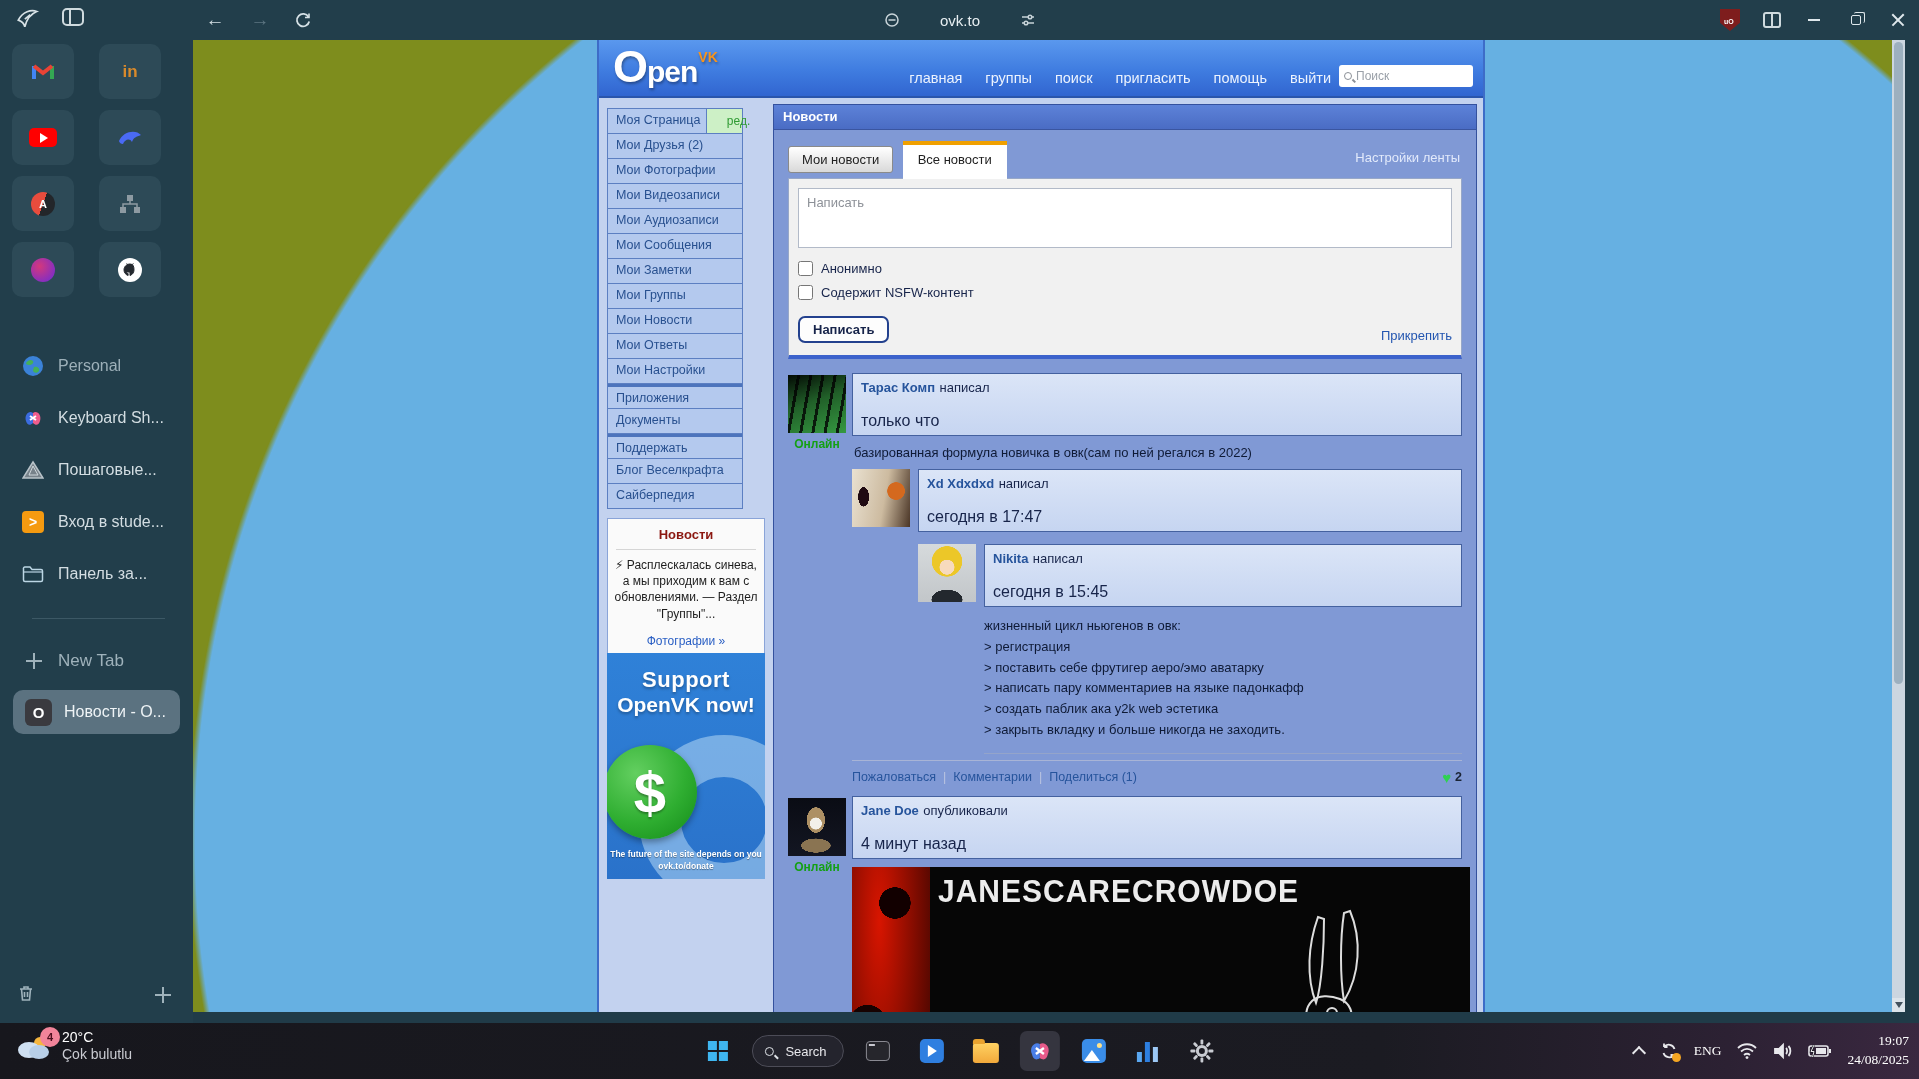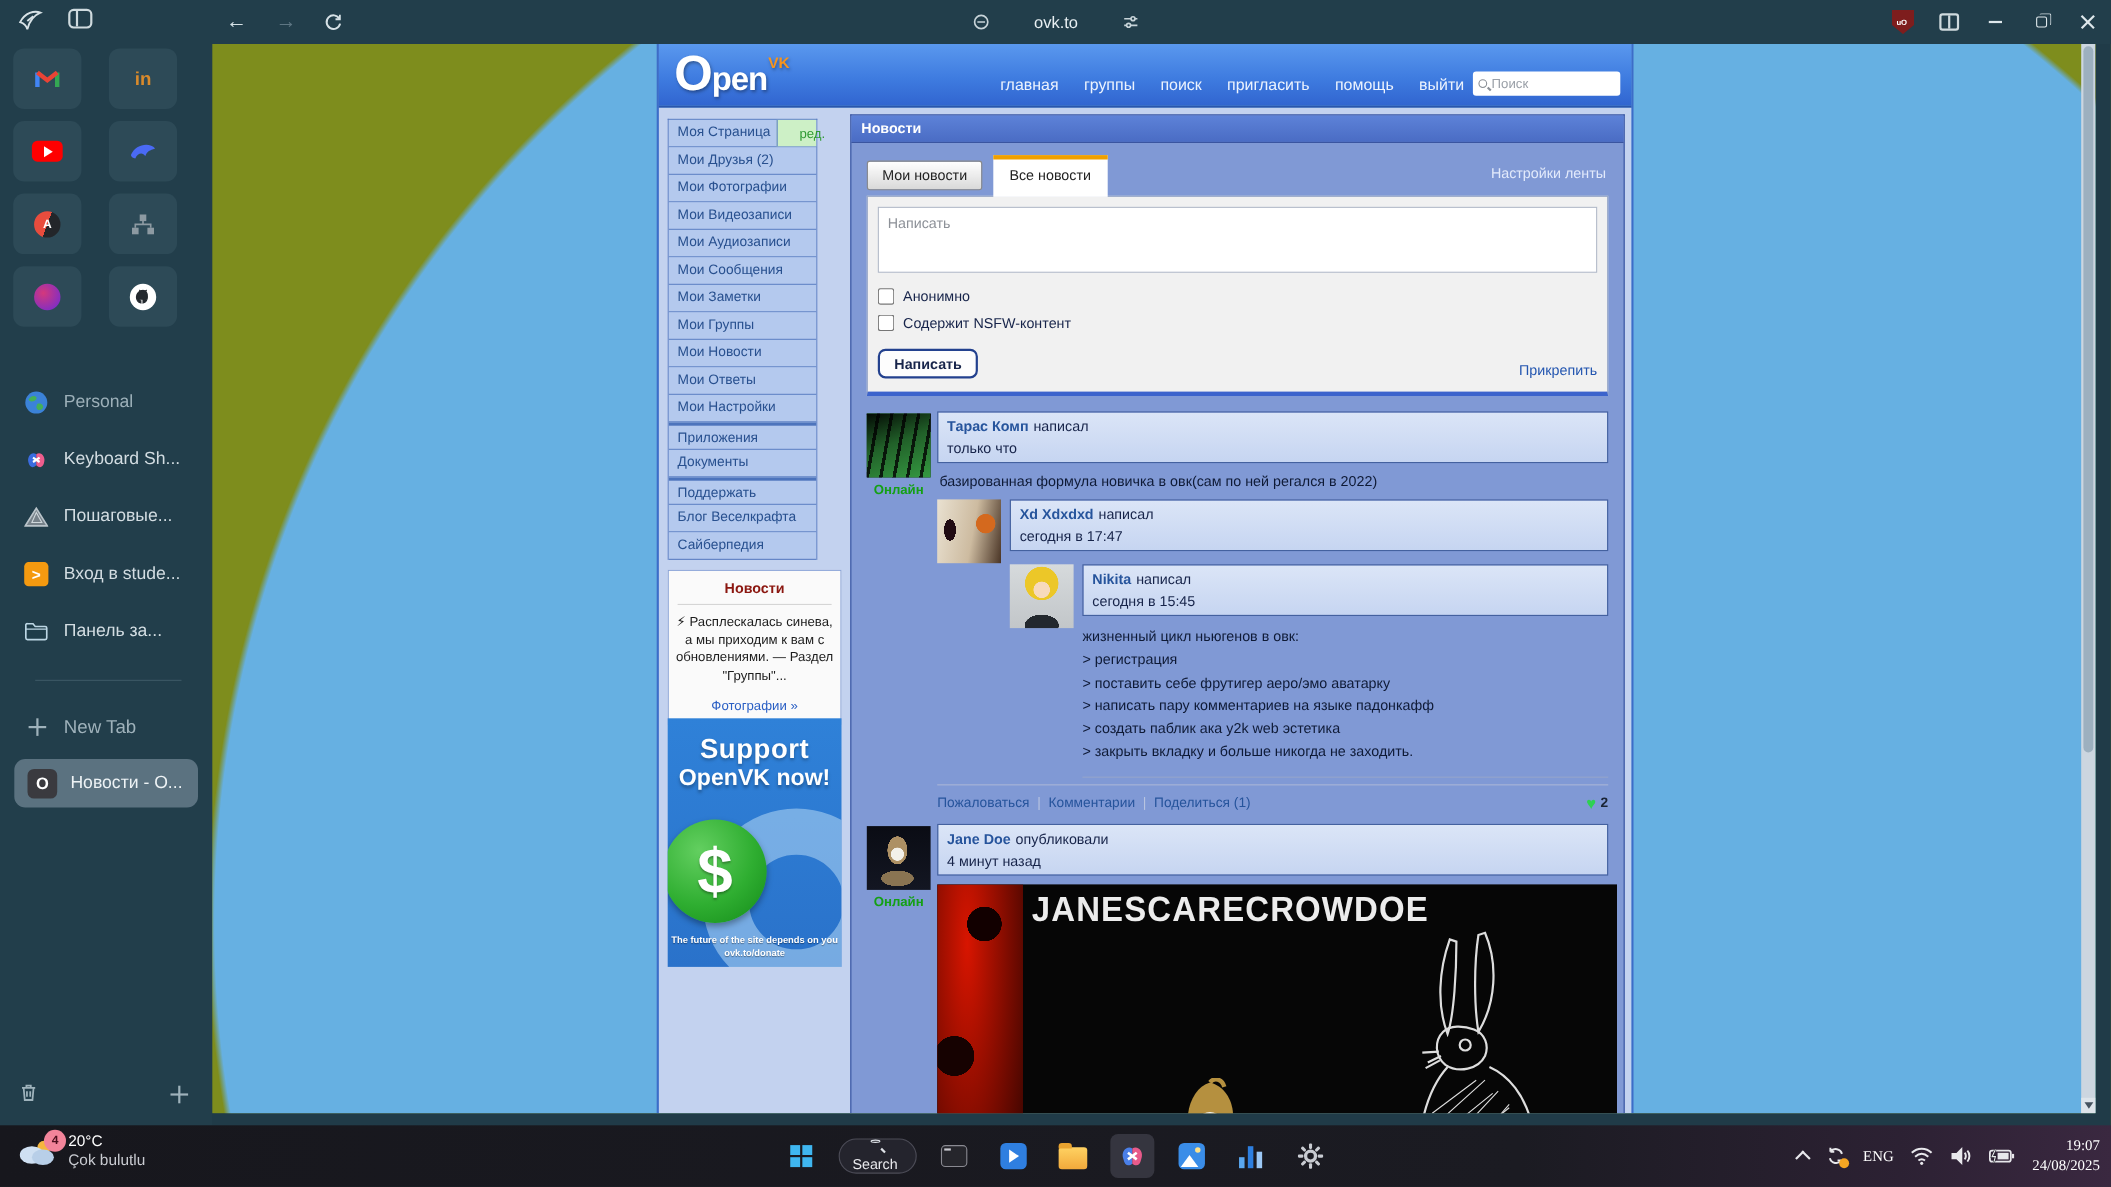--- a/index.html
+++ b/index.html
@@ -83,21 +83,21 @@
   
   .newsw { position:absolute; left:8px; top:420px; width:158px; background:#fafafa; border:1px solid #8aa4d8; padding:8px 6px 10px; }
   .newsw .t { text-align:center; font-weight:bold; font-size:13px; color:#8b1710; }
   .newsw .div { border-top:1px solid #d5d5d5; margin:7px 2px; }
   .newsw .txt { font-size:12px; color:#1d1d1d; text-align:center; line-height:1.35; }
   .newsw .more { display:block; text-align:center; color:#2a5fc4; font-size:12px; margin-top:12px; cursor:pointer; }
 
   
   .banner { position:absolute; left:8px; top:555px; width:158px; height:226px; background:linear-gradient(180deg,#2f81d8 0%,#2a72ca 100%); overflow:hidden; cursor:pointer; }
   .banner .ring { position:absolute; right:-44px; bottom:-26px; width:170px; height:170px; border:42px solid rgba(165,205,240,.62); border-radius:50%; }
-  .banner .l1 { position:relative; text-align:center; color:#fff; font-weight:800; font-size:25px; margin-top:14px; text-shadow:0 2px 3px rgba(0,0,0,.3); letter-spacing:.5px; }
+  .banner .l1 { position:relative; text-align:center; color:#fff; font-weight:800; font-size:22px; margin-top:14px; text-shadow:0 2px 3px rgba(0,0,0,.3); letter-spacing:.5px; }
   .banner .l2 { position:relative; text-align:center; color:#fff; font-weight:800; font-size:21px; margin-top:0; text-shadow:0 2px 3px rgba(0,0,0,.3); }
   .coin { position:absolute; left:-4px; top:92px; width:94px; height:94px; border-radius:50%; background:radial-gradient(circle at 35% 30%,#63cf60 0%,#2fae31 55%,#138a18 100%); box-shadow:0 3px 6px rgba(0,0,0,.35); display:flex; align-items:center; justify-content:center; }
   .coin span { color:#fff; font-size:58px; font-weight:bold; text-shadow:0 2px 2px rgba(0,0,0,.3); }
   .banner .foot { position:absolute; left:0; right:0; bottom:6px; text-align:center; color:#fff; font-weight:bold; font-size:8.5px; line-height:1.5; text-shadow:0 1px 1px rgba(0,0,0,.4); }
 
   
   .feed { position:absolute; left:174px; top:6px; right:6px; bottom:0; background:#8099d5; border:1px solid #34519e; border-bottom:none; }
   .feedbar { height:25px; background:linear-gradient(180deg,#5d82d8,#4a6cc4); border-bottom:1px solid #3a55a0; color:#fff; font-weight:bold; font-size:13px; padding:4px 9px; }
   .feedbody { padding:11px 14px 0; position:relative; }
   .tabsrow { position:relative; height:37px; }
@@ -114,21 +114,21 @@
   .btn-post { background:#fdfdfd; border:2px solid #23418e; border-radius:7px; padding:4px 13px; font-size:13px; font-weight:bold; color:#17244a; font-family:inherit; cursor:pointer; }
   .attach { color:#2456b0; font-size:13px; cursor:pointer; }
 
   
   .post { position:relative; padding-left:64px; margin-top:14px; }
   .avatar { position:absolute; left:0; top:2px; width:58px; height:58px; cursor:pointer; }
   .online { position:absolute; left:0; top:64px; width:58px; text-align:center; color:#14a014; font-size:12px; font-weight:bold; }
   .hdrbox { background:linear-gradient(180deg,#dbe5f7,#c6d5f1); border:1px solid #44619f; padding:4px 8px 5px; }
   .hdrbox .nm { color:#26549c; font-weight:bold; font-size:13px; cursor:pointer; }
   .hdrbox .vb { color:#17244a; font-size:13px; }
-  .hdrbox .tm { color:#17244a; font-size:13px; margin-top:3px; }
+  .hdrbox .tm { color:#17244a; font-size:16px; margin-top:16px; }
   .ptext { font-size:13px; color:#0e1a36; margin:9px 0 8px 2px; }
   .repost { position:relative; padding-left:66px; margin-top:9px; }
   .repost .avatar { top:0; }
   .qlines { margin-top:9px; font-size:13px; color:#0e1a36; line-height:1.6; }
   .hr1 { border-top:1px solid #94a4ca; margin:12px 0 0; }
   .hr2 { border-top:1px solid #a8b4d6; margin:6px 0 0 -66px; }
   .pfoot { display:flex; align-items:center; margin:8px 0 0; font-size:12.5px; }
   .pfoot .lnk { color:#26549c; cursor:pointer; }
   .pfoot .sep { color:#b8c4e0; margin:0 7px; }
   .pfoot .likes { margin-left:auto; display:flex; align-items:center; gap:4px; color:#1a2435; font-weight:bold; }
@@ -151,21 +151,21 @@
   
   .taskbar { position:absolute; left:0; top:1023px; width:1919px; height:56px;
      background:linear-gradient(90deg,#17171d 0%,#1b1b22 72%,#2c2133 90%,#3a2840 100%); }
   .weather { position:absolute; left:14px; top:6px; display:flex; align-items:center; gap:10px; cursor:pointer; }
   .wbadge { position:absolute; left:26px; top:-2px; width:20px; height:20px; border-radius:50%; background:#f2849a; color:#4c0f1e; font-size:11px; font-weight:bold; display:flex; align-items:center; justify-content:center; z-index:2; }
   .wtxt .l1 { color:#fff; font-size:14px; }
   .wtxt .l2 { color:#c9cbd1; font-size:14px; margin-top:1px; }
   .tb-center { position:absolute; left:50%; top:0; height:56px; transform:translateX(-50%); display:flex; align-items:center; gap:14px; }
   .winlogo { display:grid; grid-template-columns:9px 9px; grid-template-rows:9px 9px; gap:2px; cursor:pointer; }
   .winlogo i { background:#3fb6f0; }
-  .tsearch { height:32px; background:#24242d; border:1px solid #4c4c57; border-radius:16px; display:flex; align-items:center; gap:12px; padding:0 16px 0 12px; color:#e8e8ec; font-size:13px; cursor:pointer;flex-direction:column; }
+  .tsearch { height:32px; background:#24242d; border:1px solid #4c4c57; border-radius:16px; display:flex; align-items:center; gap:12px; padding:0 16px 0 12px; color:#e8e8ec; font-size:13px; cursor:pointer; }
   .tmag { width:9px; height:9px; border:1.8px solid #dfe3e8; border-radius:50%; position:relative; }
   .tmag::after { content:""; position:absolute; left:8px; top:8px; width:5px; height:1.8px; background:#dfe3e8; transform:rotate(45deg); }
   .tapp { width:40px; height:40px; border-radius:7px; display:flex; align-items:center; justify-content:center; cursor:pointer; }
   .tapp.active { background:#35353f; }
   .term-ic { width:24px; height:20px; background:#26262c; border:1.5px solid #8a8a92; border-radius:4px; position:relative; }
   .term-ic::after { content:""; position:absolute; left:2px; top:2px; width:6px; height:2px; background:#c8c8d0; }
   .mov-ic { width:24px; height:24px; background:#2f7fe0; border-radius:5px; display:flex; align-items:center; justify-content:center; }
   .mov-tri { width:0; height:0; border-left:9px solid #fff; border-top:6px solid transparent; border-bottom:6px solid transparent; margin-left:2px; }
   .folder-ic { width:26px; height:20px; background:linear-gradient(180deg,#ffd262,#f2a93b); border-radius:3px; position:relative; margin-top:3px; }
   .folder-ic::before { content:""; position:absolute; left:0; top:-4px; width:12px; height:5px; background:#e9a32f; border-radius:3px 3px 0 0; }

